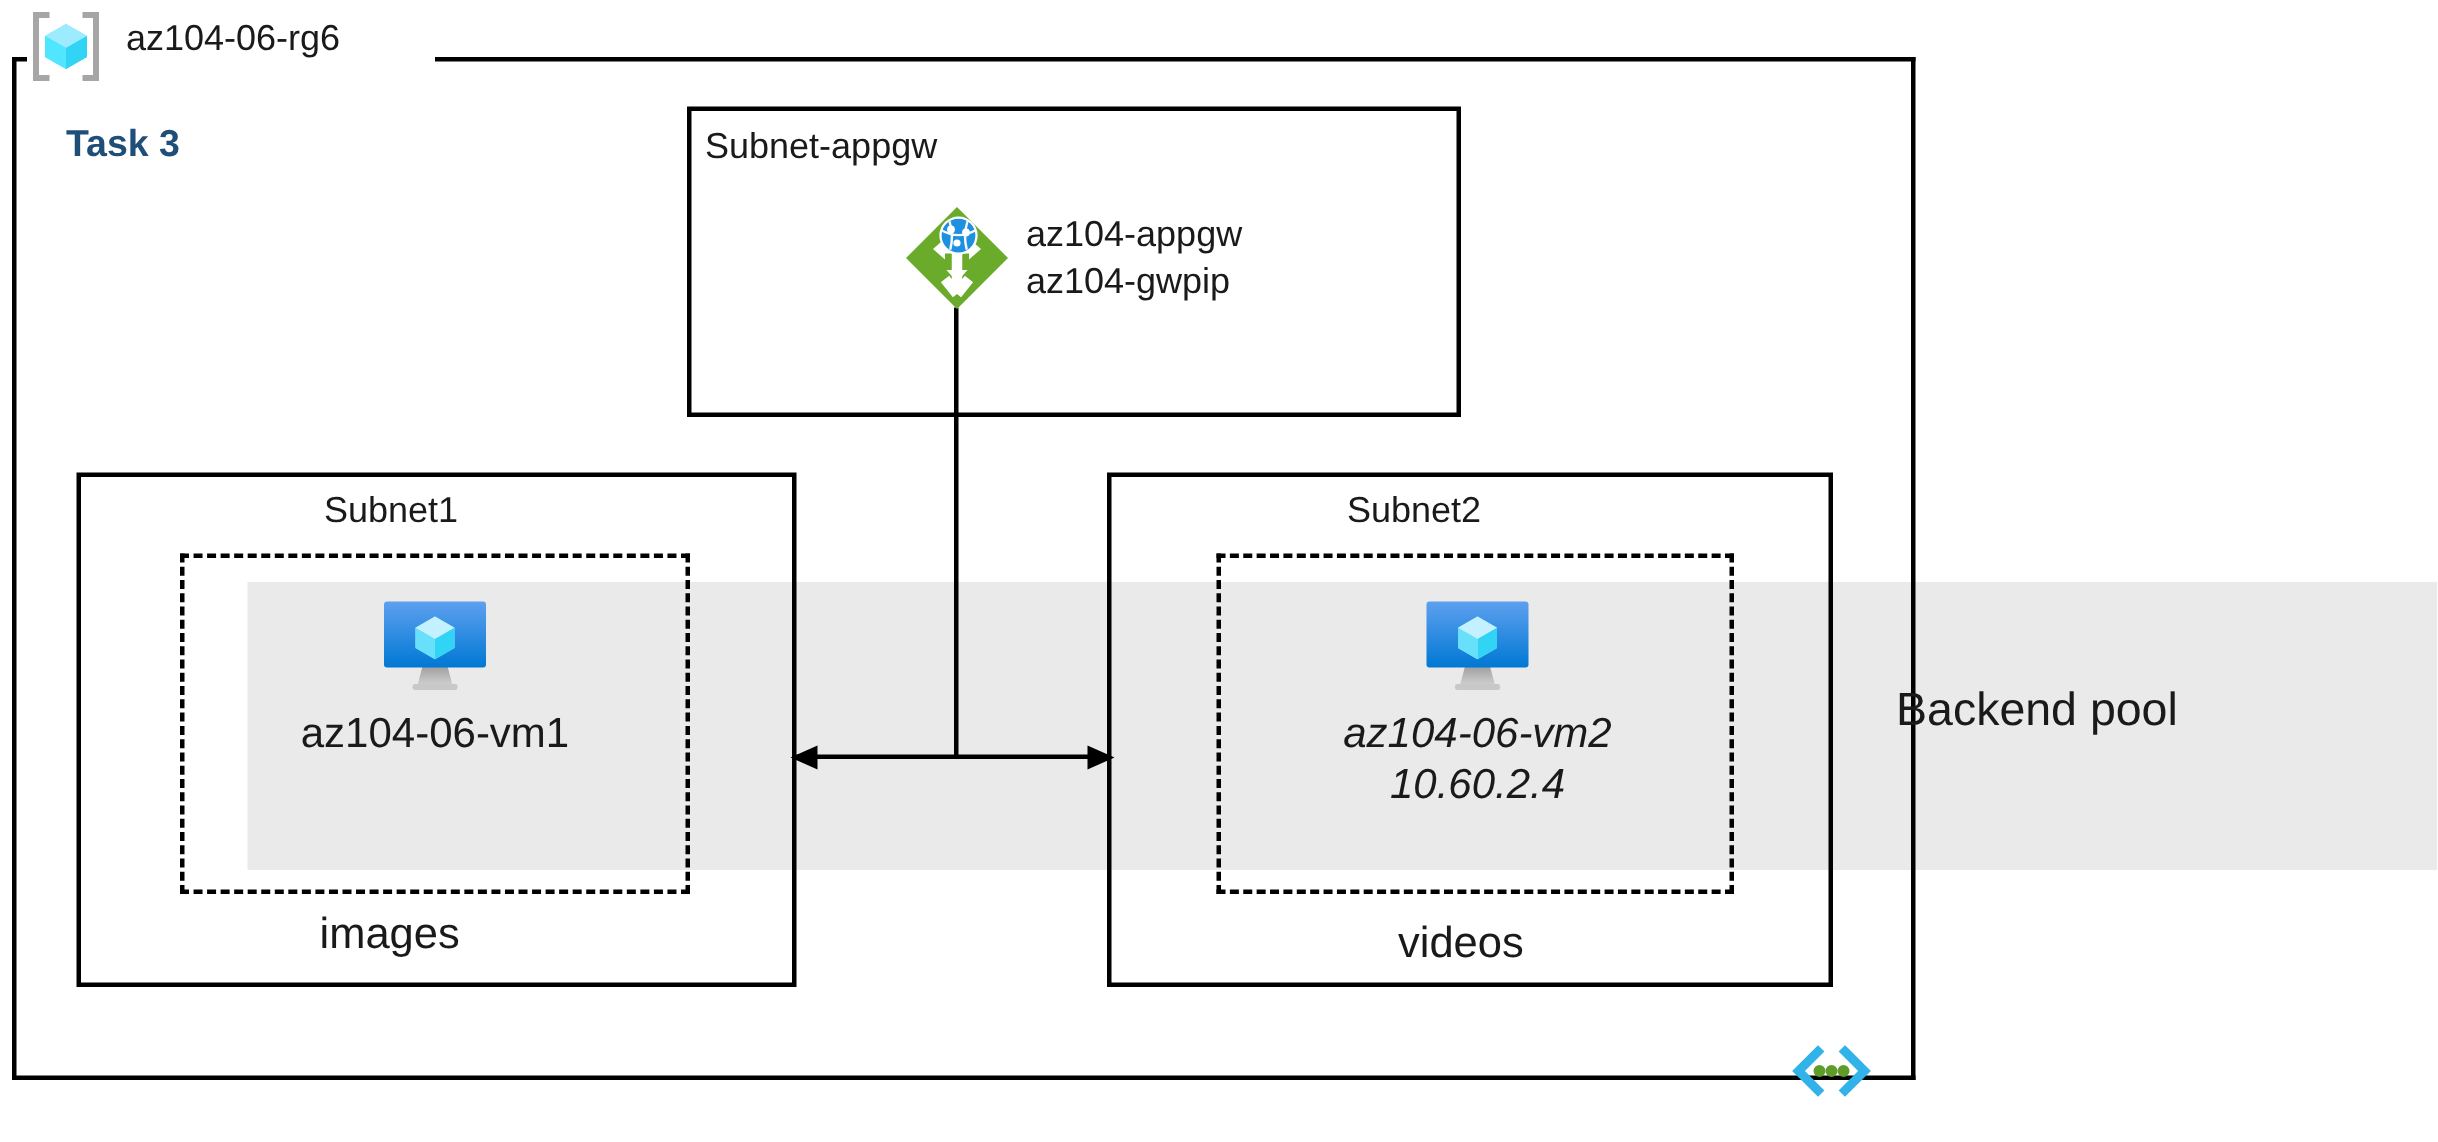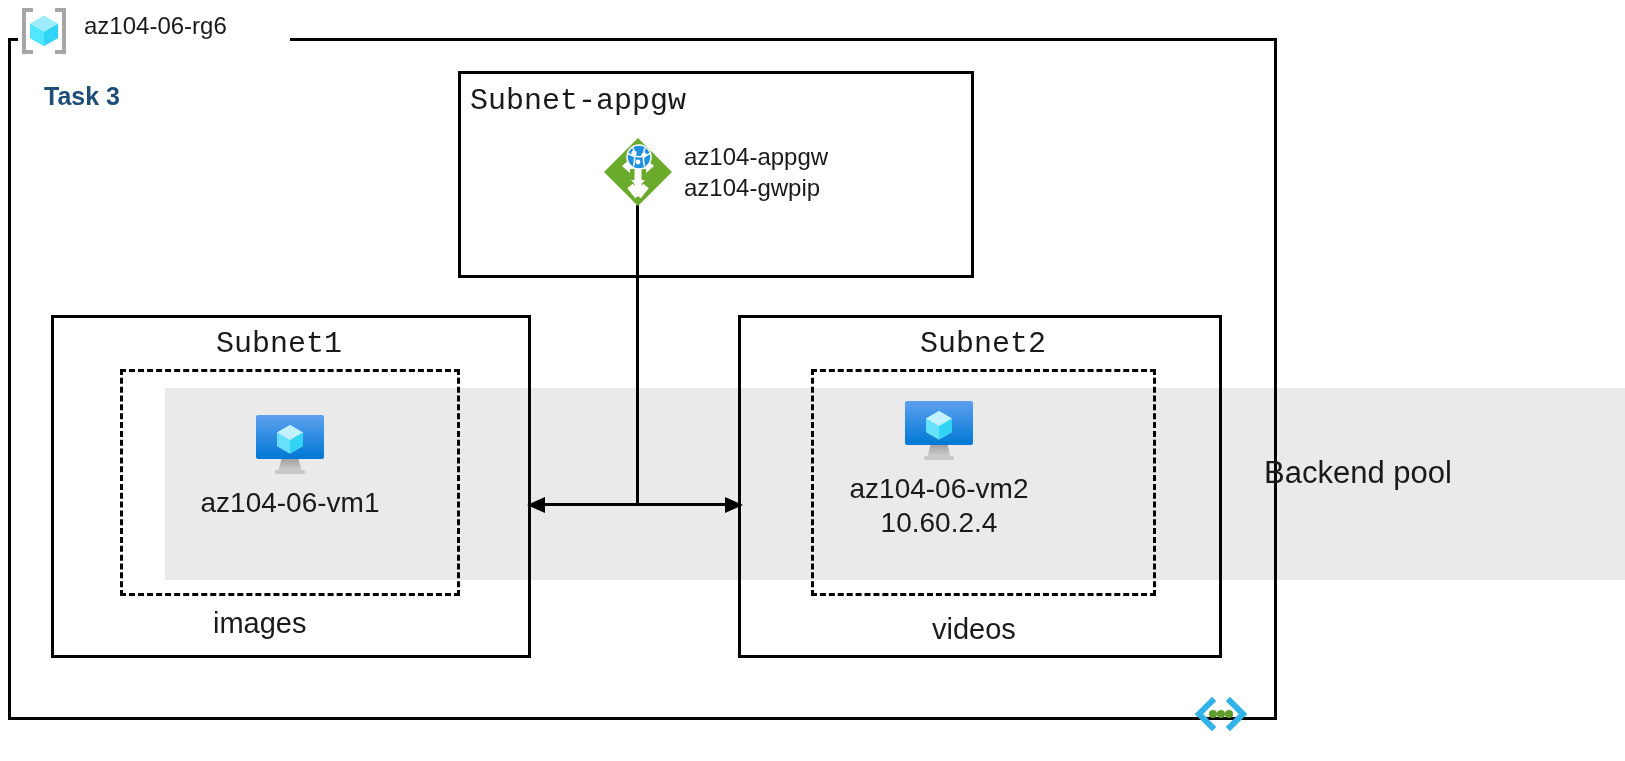--- a/index.html
+++ b/index.html
@@ -93,49 +93,48 @@
     background: transparent;
     box-sizing: border-box;
     z-index: 3;
   }
   .subnet-appgw-box { left: 458px; top: 71px;  width: 516px; height: 207px; }
   .subnet1-box      { left: 51px;  top: 315px; width: 480px; height: 343px; }
   .subnet2-box      { left: 738px; top: 315px; width: 484px; height: 343px; }
 
   .subnet-title {
     position: absolute;
-    font-size: 30px;
+    font-size: 24px;
     color: #1a1a1a;
     white-space: nowrap;
     z-index: 5;
-    font-family: Liberation Mono, monospace;
   }
   .t-appgw { left: 470px; top: 84px; }
   .t-sub1  { left: 216px; top: 327px; }
-  .t-sub2  { left: 898px; top: 327px; margin-left: 22px; }
+  .t-sub2  { left: 898px; top: 327px; }
 
   
   .dashed-box {
     position: absolute;
     border: 3px dashed #000000;
     box-sizing: border-box;
     background: transparent;
     z-index: 4;
   }
   .dashed1 { left: 120px; top: 369px; width: 340px; height: 227px; }
   .dashed2 { left: 811px; top: 369px; width: 345px; height: 227px; }
 
   
   .vm-block {
     position: absolute;
     text-align: center;
     z-index: 5;
   }
-  .vm1 { left: 160px; top: 412px; width: 260px; }
-  .vm2 { left: 809px; top: 398px; width: 260px; }
+  .vm1 { left: 160px; top: 398px; width: 260px; }
+  .vm2 { left: 855px; top: 398px; width: 260px; font-style: italic; }
 
   .vm-icon {
     width: 74px;
     height: 66px;
     margin: 0 auto;
     display: block;
   }
   .vm-name {
     font-size: 28px;
     color: #1a1a1a;

